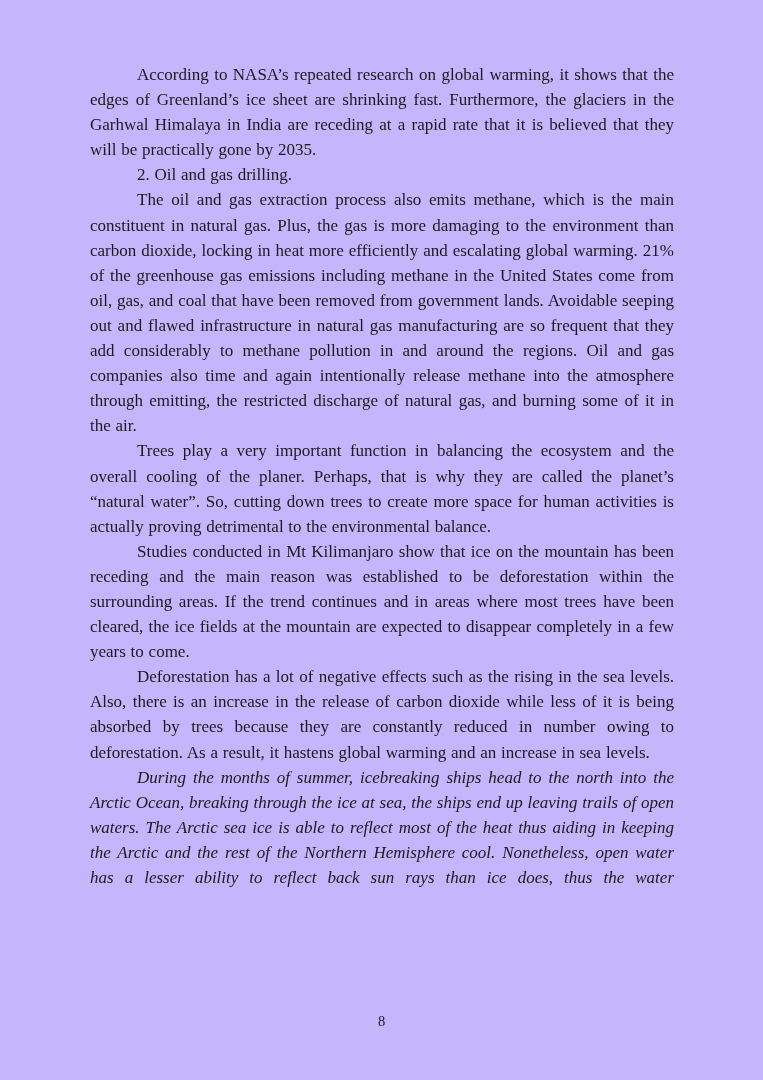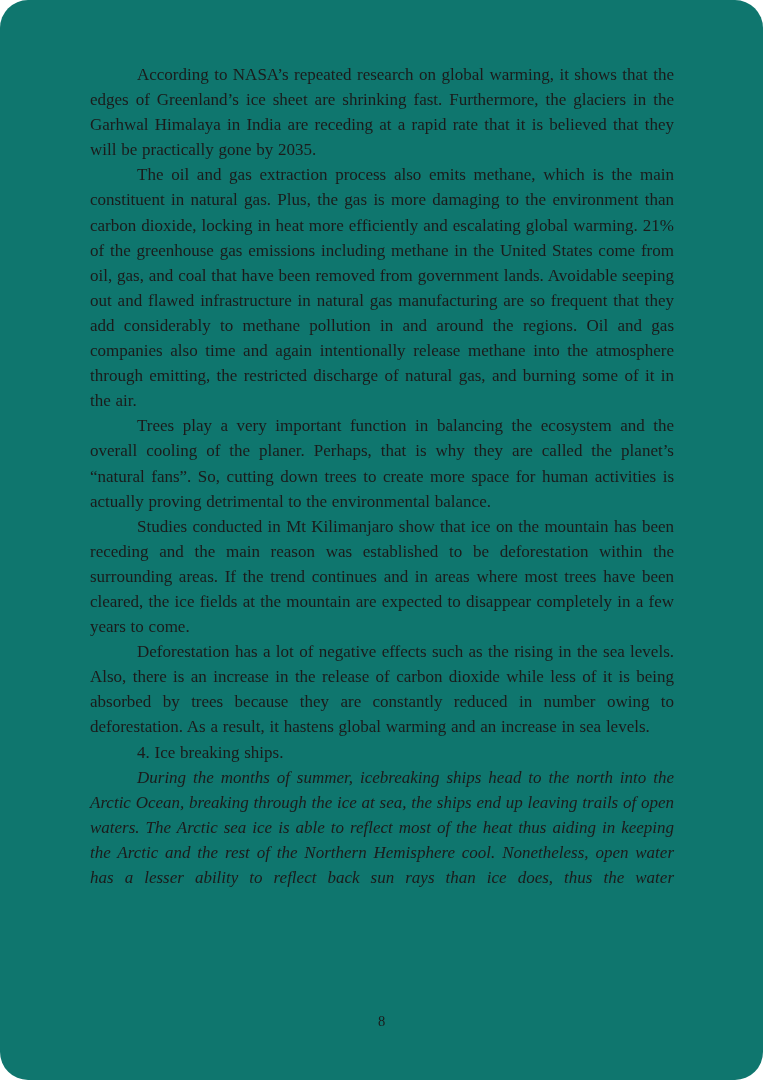--- a/index.html
+++ b/index.html
@@ -11,22 +11,21 @@
     height: 1080px;
     background: #ffffff;
     position: relative;
     overflow: hidden;
     font-family: "Liberation Serif", serif;
     color: #1b1b1b;
   }
   .page {
     position: absolute;
     inset: 0;
-    background: #0f766e;
-    border-radius: 28px;
+    background: #c4b5fd;
   }
   .text-block {
     position: absolute;
     left: 90px;
     top: 62px;
     width: 584px;
   }
   .para {
     margin: 0;
     font-size: 17px;
@@ -48,21 +47,21 @@
     font-size: 14.5px;
     line-height: 18px;
   }
 </style>
 </head>
 <body>
 
 <div class="page">
   <div class="text-block">
     <p class="para">According to NASA’s repeated research on global warming, it shows that the edges of Greenland’s ice sheet are shrinking fast. Furthermore, the glaciers in the Garhwal Himalaya in India are receding at a rapid rate that it is believed that they will be practically gone by 2035.</p>
+    <p class="para">2. Oil and gas drilling.</p>
     <p class="para">The oil and gas extraction process also emits methane, which is the main constituent in natural gas. Plus, the gas is more damaging to the environment than carbon dioxide, locking in heat more efficiently and escalating global warming. 21% of the greenhouse gas emissions including methane in the United States come from oil, gas, and coal that have been removed from government lands. Avoidable seeping out and flawed infrastructure in natural gas manufacturing are so frequent that they add considerably to methane pollution in and around the regions. Oil and gas companies also time and again intentionally release methane into the atmosphere through emitting, the restricted discharge of natural gas, and burning some of it in the air.</p>
-    <p class="para">Trees play a very important function in balancing the ecosystem and the overall cooling of the planer. Perhaps, that is why they are called the planet’s “natural fans”. So, cutting down trees to create more space for human activities is actually proving detrimental to the environmental balance.</p>
+    <p class="para">Trees play a very important function in balancing the ecosystem and the overall cooling of the planer. Perhaps, that is why they are called the planet’s “natural water”. So, cutting down trees to create more space for human activities is actually proving detrimental to the environmental balance.</p>
     <p class="para">Studies conducted in Mt Kilimanjaro show that ice on the mountain has been receding and the main reason was established to be deforestation within the surrounding areas. If the trend continues and in areas where most trees have been cleared, the ice fields at the mountain are expected to disappear completely in a few years to come.</p>
     <p class="para">Deforestation has a lot of negative effects such as the rising in the sea levels. Also, there is an increase in the release of carbon dioxide while less of it is being absorbed by trees because they are constantly reduced in number owing to deforestation. As a result, it hastens global warming and an increase in sea levels.</p>
-    <p class="para">4. Ice breaking ships.</p>
     <p class="para continues">During the months of summer, icebreaking ships head to the north into the Arctic Ocean, breaking through the ice at sea, the ships end up leaving trails of open waters. The Arctic sea ice is able to reflect most of the heat thus aiding in keeping the Arctic and the rest of the Northern Hemisphere cool. Nonetheless, open water has a lesser ability to reflect back sun rays than ice does, thus the water</p>
   </div>
   <div class="page-number">8</div>
 </div>
 
 </body></html>

